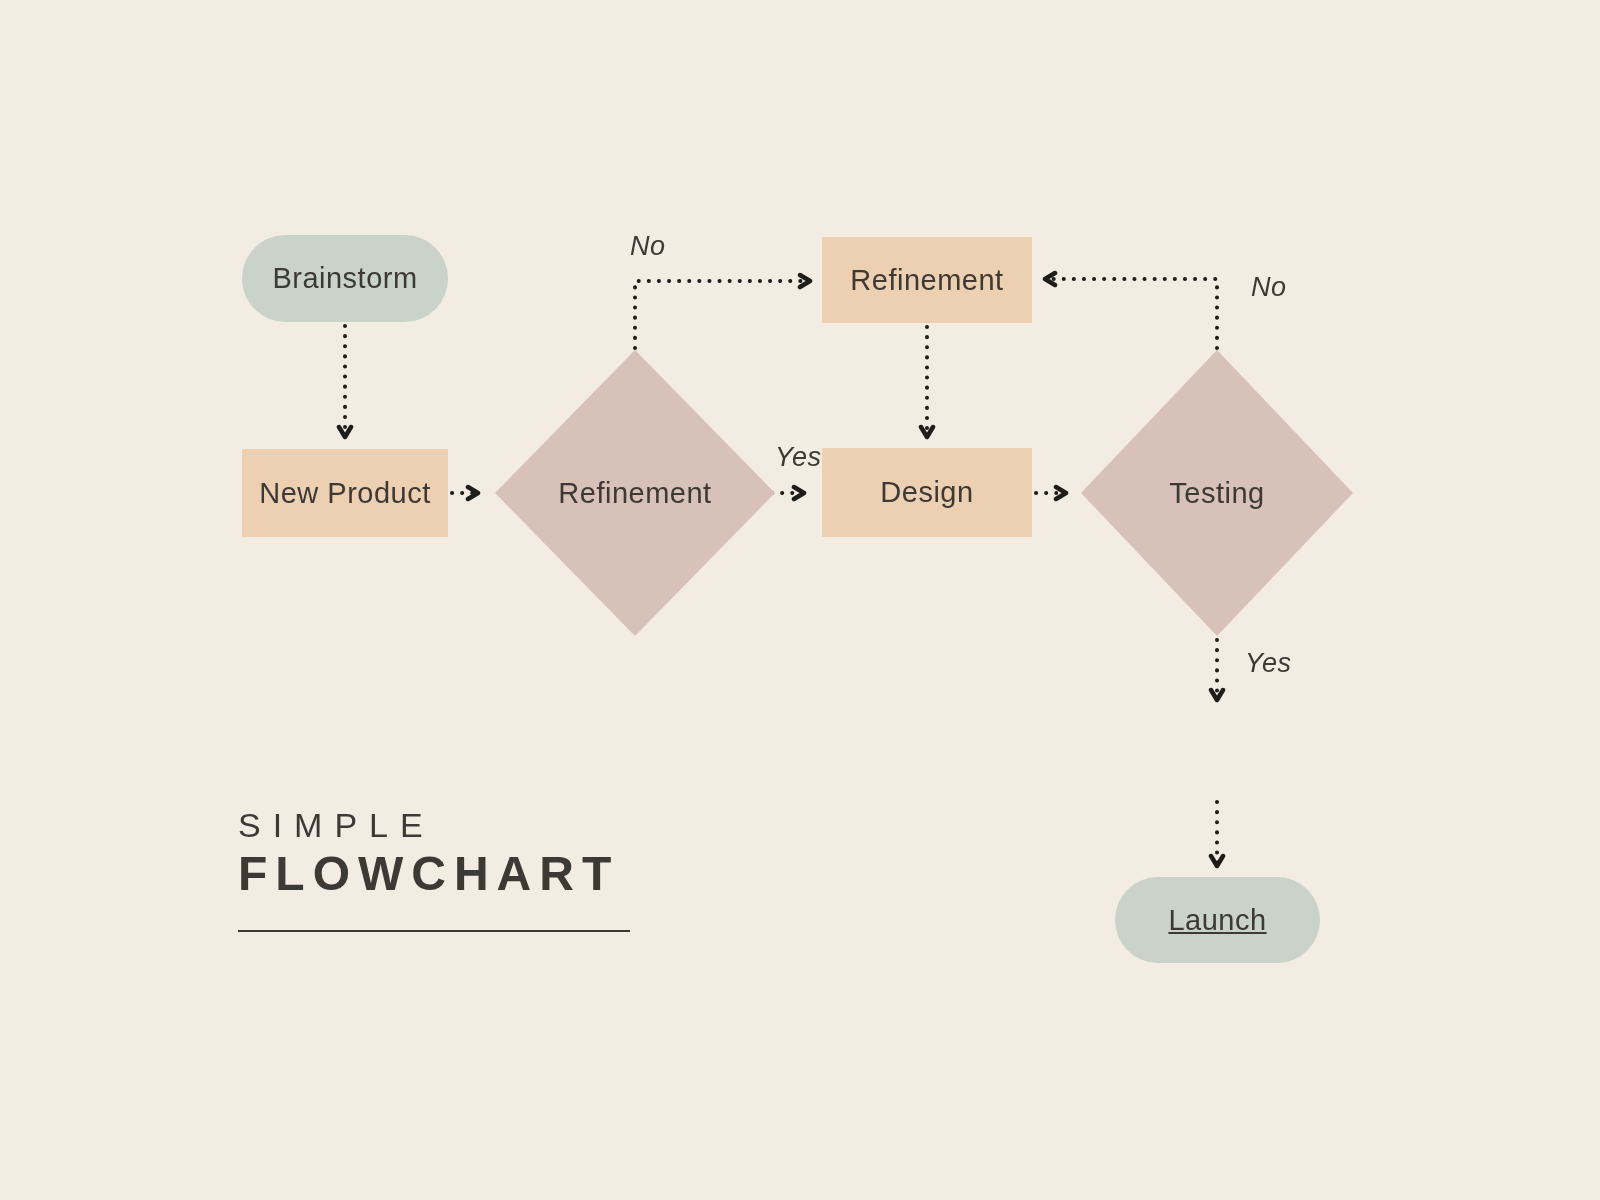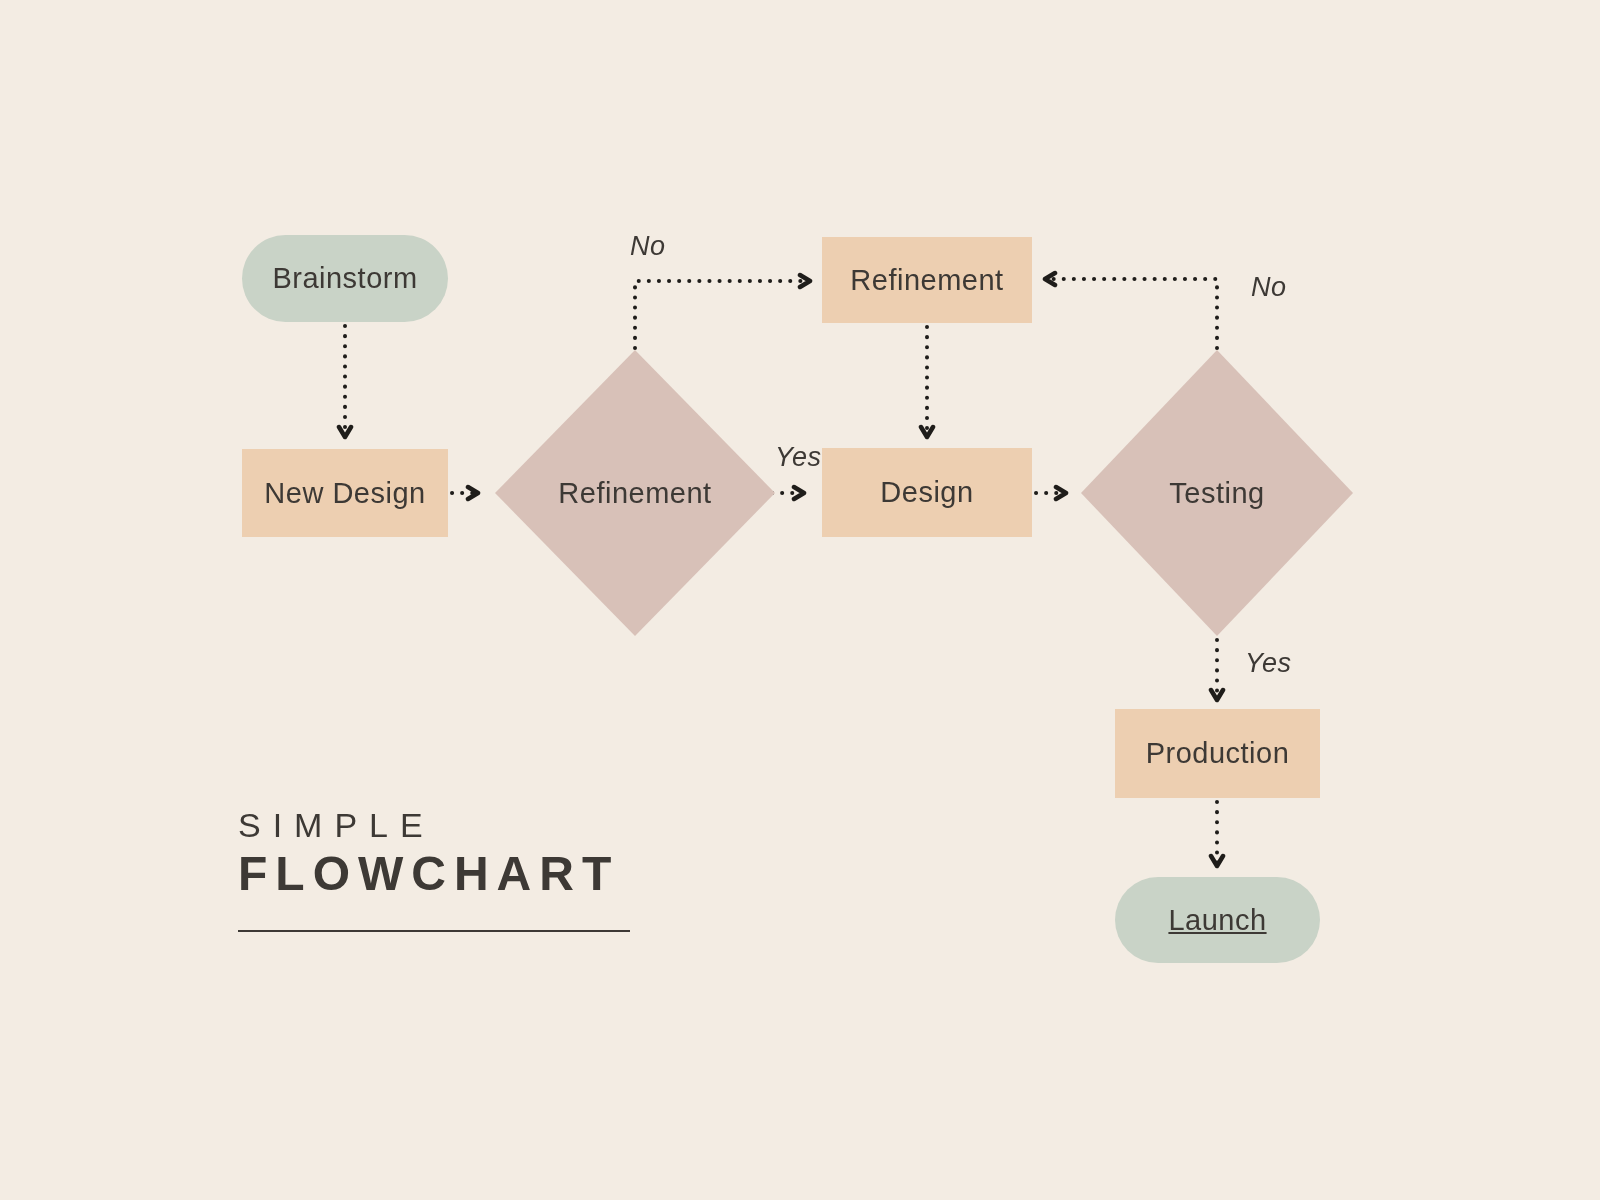--- a/index.html
+++ b/index.html
@@ -115,42 +115,39 @@
     <polyline points="1217,348 1217,279 1045,279" marker-end="url(#chev)"></polyline>
     <polyline points="1217,640 1217,700" marker-end="url(#chev)"></polyline>
     <polyline points="1217,802 1217,866" marker-end="url(#chev)"></polyline>
   </svg>
 
   <div class="node pill" style="left:242px; top:235px; width:206px; height:87px;">
     <span>Brainstorm</span>
   </div>
 
   <div class="node rect" style="left:242px; top:449px; width:206px; height:88px;">
-    <span>New Design</span>
+    <span>New Product</span>
   </div>
 
   <div class="node diamond" style="left:495px; top:350px; width:280px; height:286px;">
     <span>Refinement</span>
   </div>
 
   <div class="node rect" style="left:822px; top:237px; width:210px; height:86px;">
     <span>Refinement</span>
   </div>
 
   <div class="node diamond" style="left:1081px; top:350px; width:272px; height:286px;">
     <span>Testing</span>
   </div>
 
   <div class="node rect" style="left:822px; top:448px; width:210px; height:89px;">
     <span>Design</span>
   </div>
 
-  <div class="node rect" style="left:1115px; top:709px; width:205px; height:89px;">
-    <span>Production</span>
-  </div>
 
   <div class="node pill" style="left:1115px; top:877px; width:205px; height:86px;text-decoration:underline;">
     <span>Launch</span>
   </div>
 
   <div class="edge-label" style="left:630px; top:231px;">No</div>
 
   <div class="edge-label" style="left:775px; top:442px;">Yes</div>
 
   <div class="edge-label" style="left:1251px; top:272px;">No</div>

